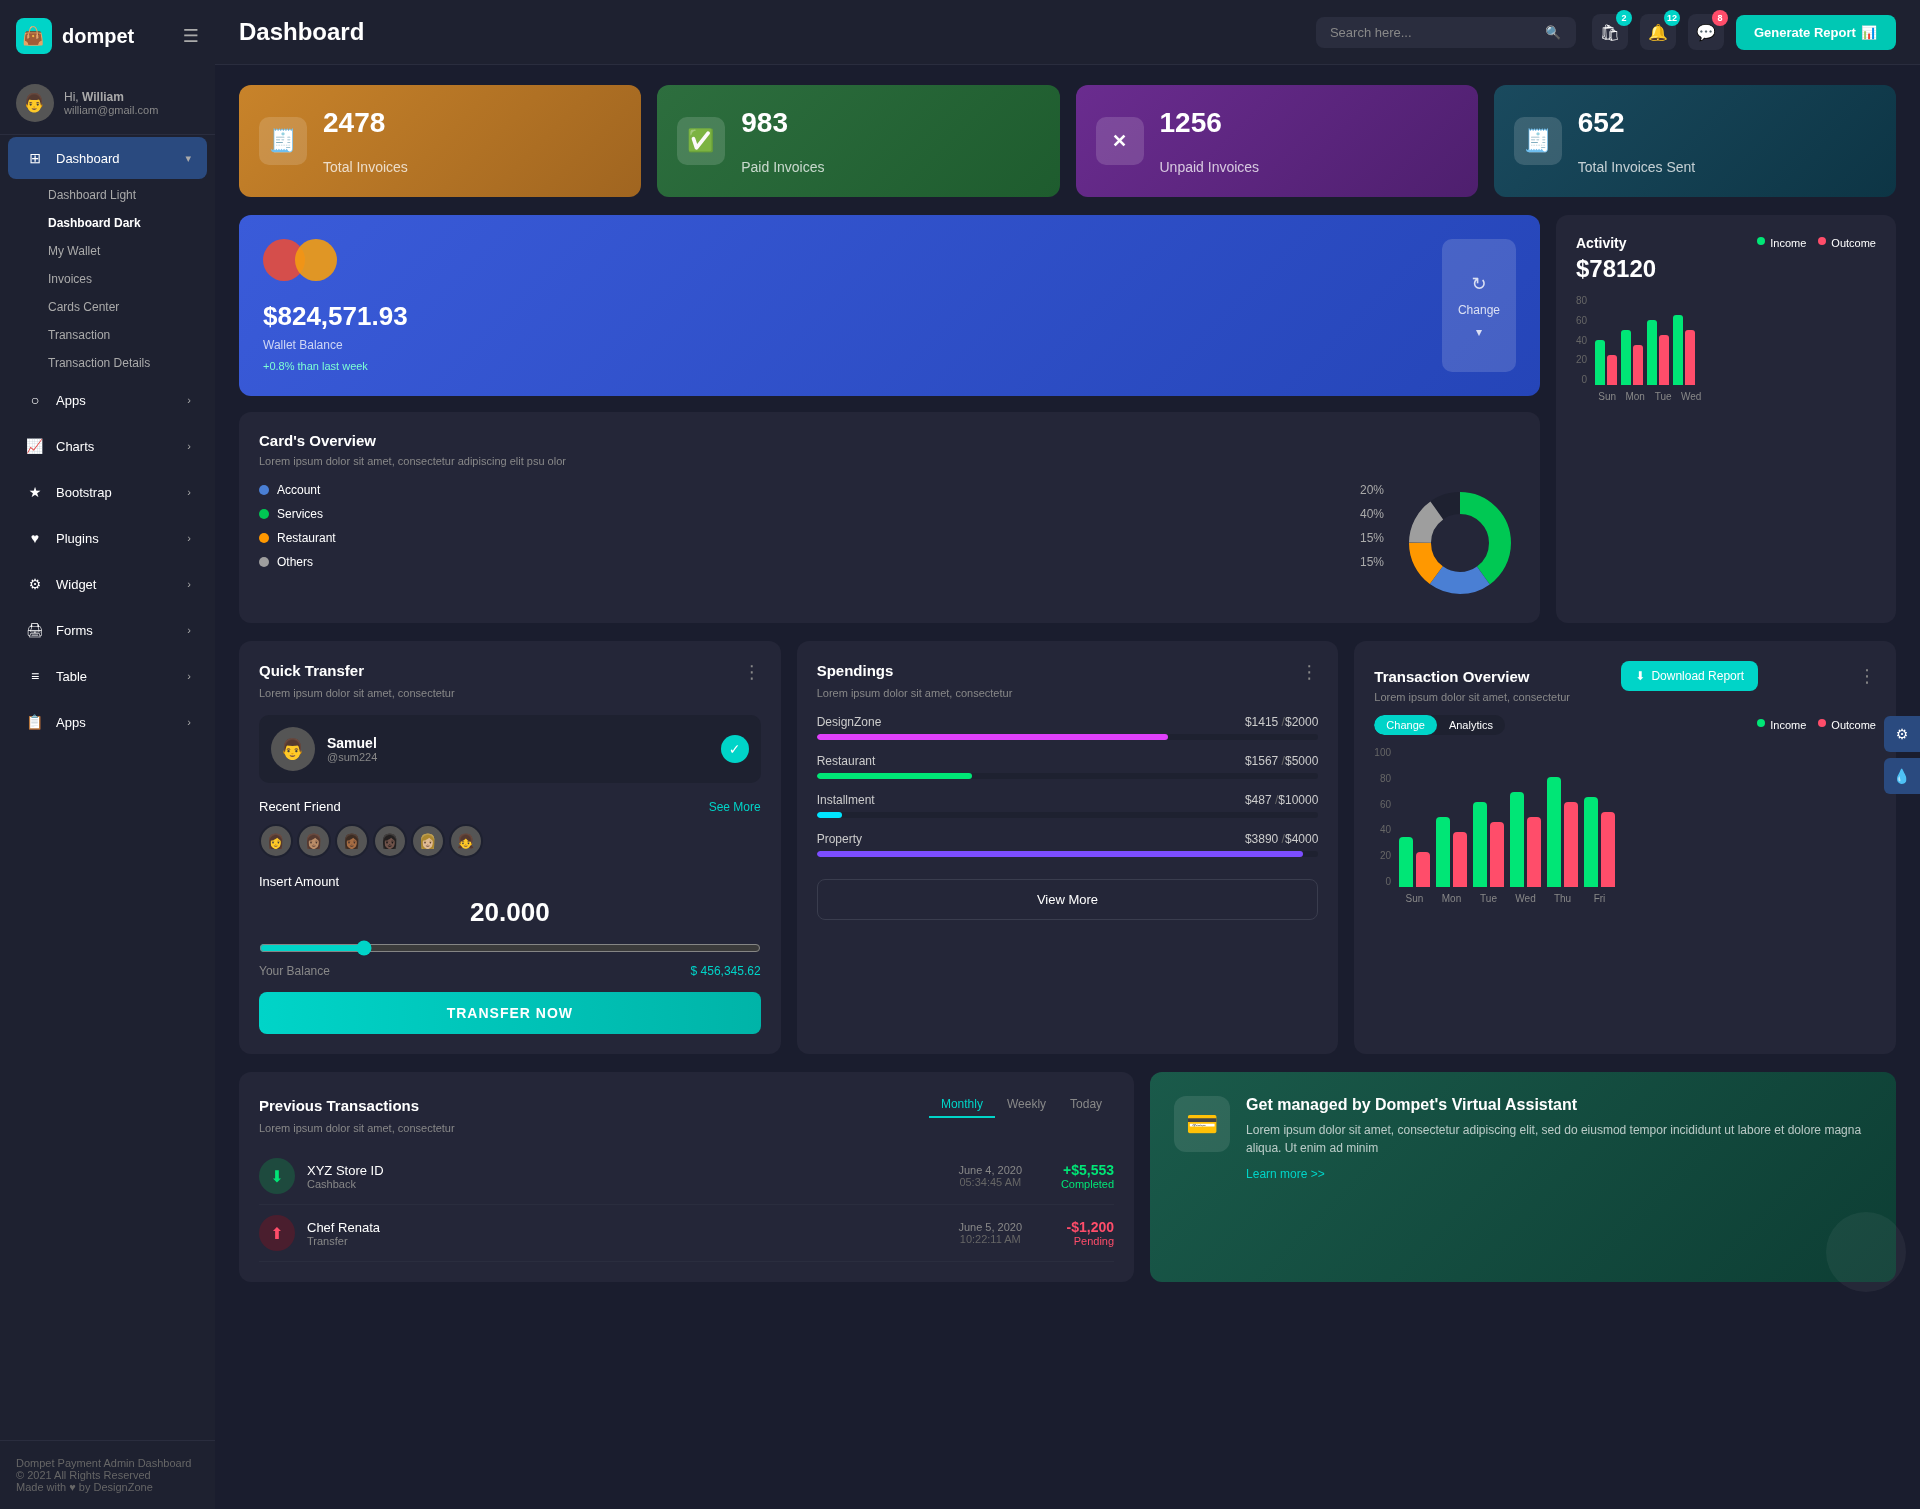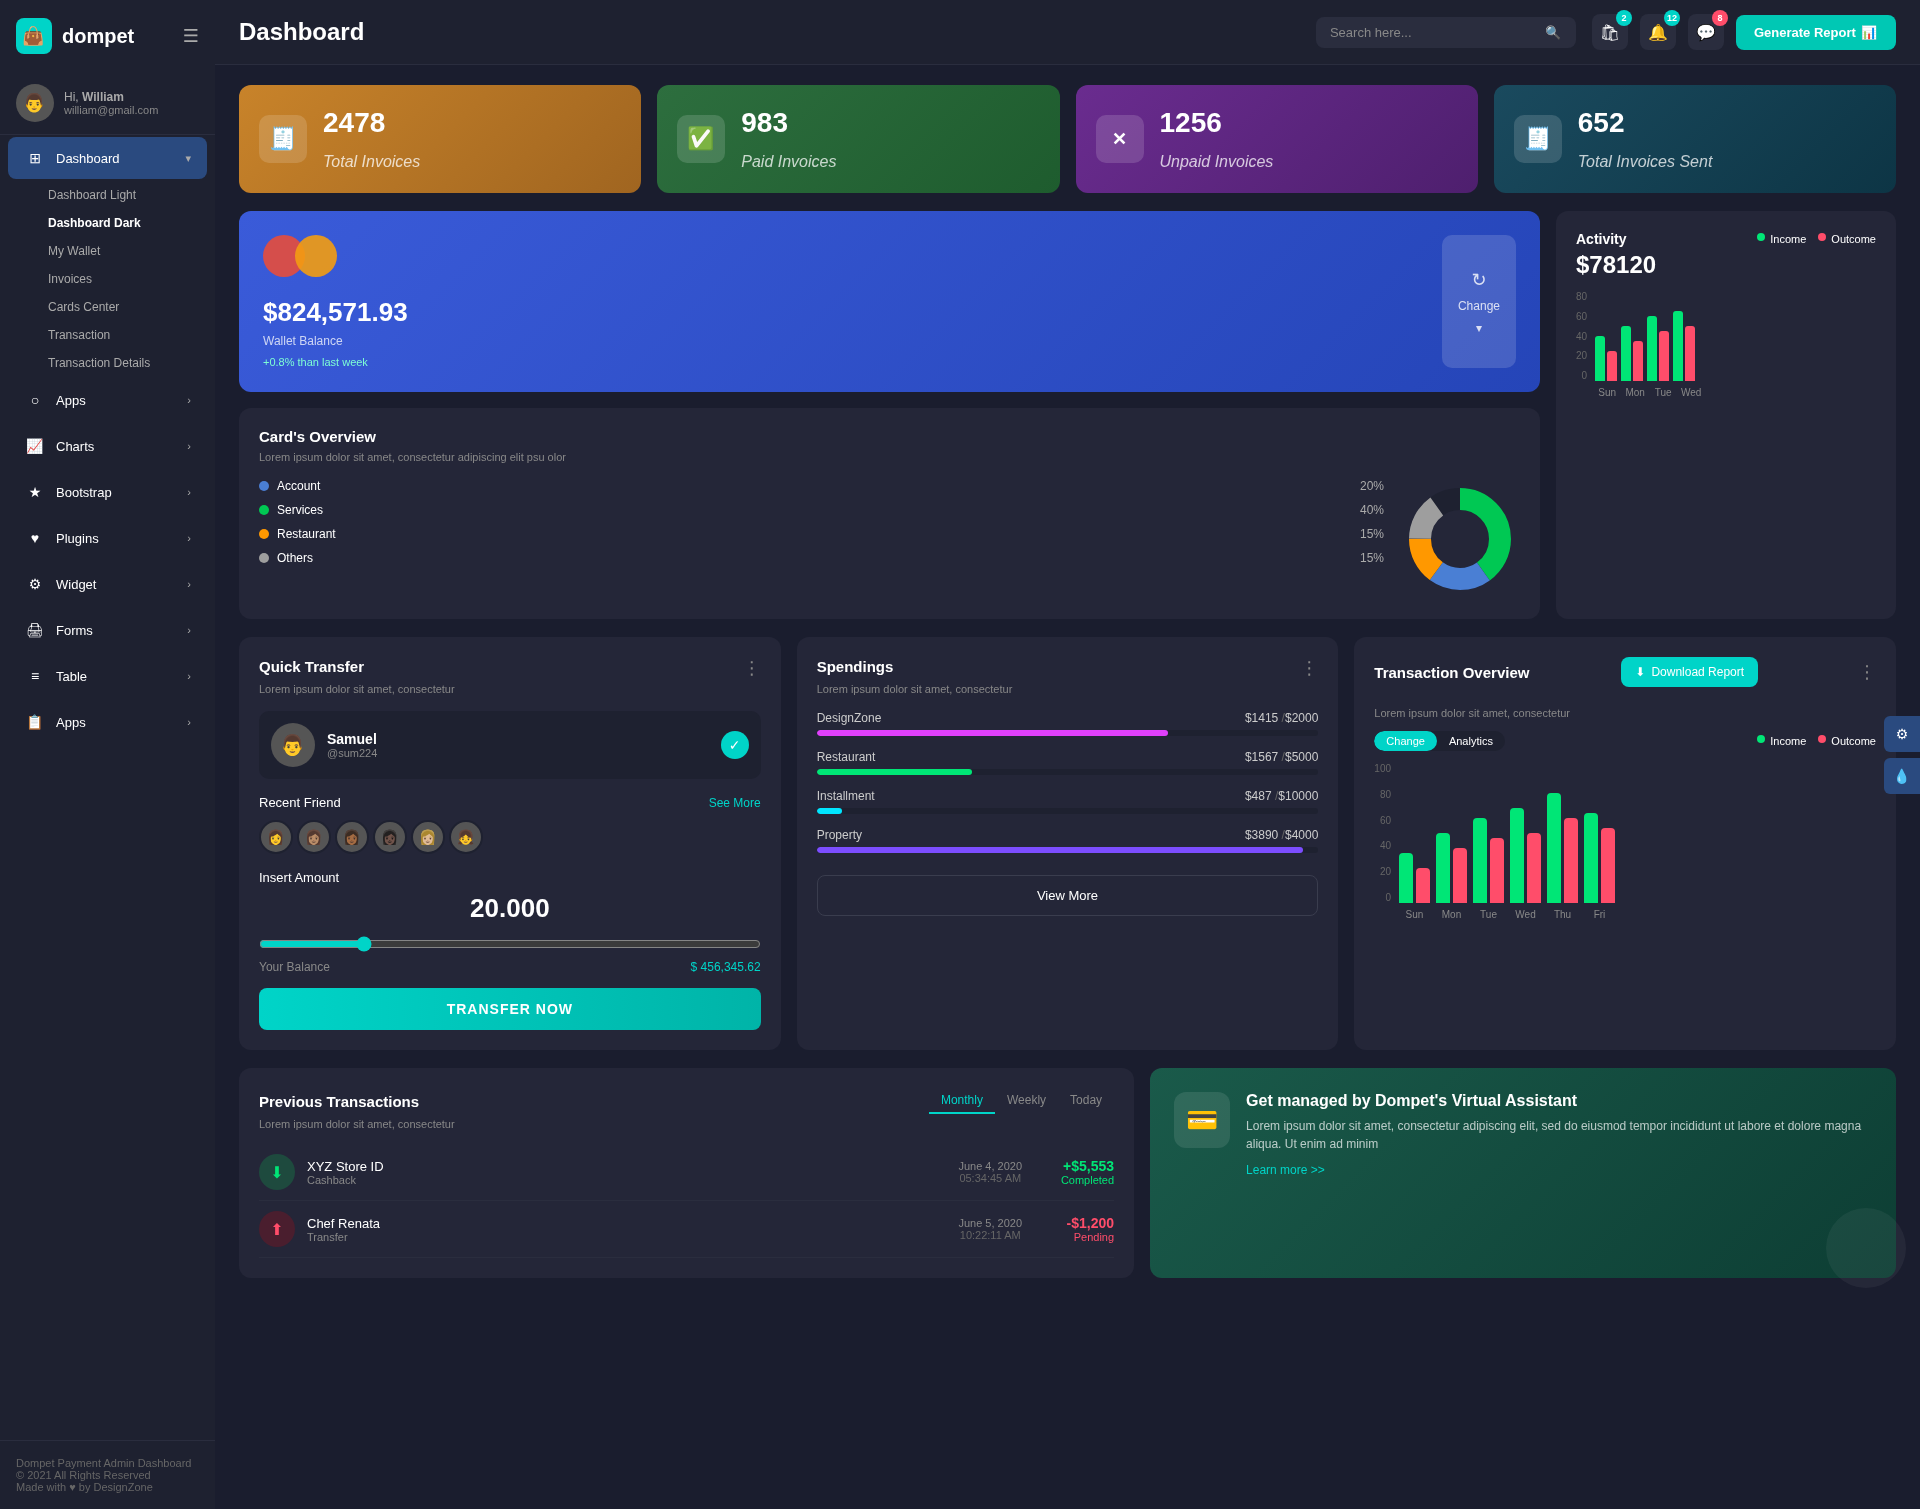--- a/index.html
+++ b/index.html
@@ -48,21 +48,21 @@
 
     
     .stats-row { display: grid; grid-template-columns: repeat(4, 1fr); gap: 16px; }
     .stat-card { border-radius: 12px; padding: 22px 20px; display: flex; align-items: center; gap: 16px; }
     .stat-card.orange { background: linear-gradient(135deg, #c8832a, #a06520); }
     .stat-card.green { background: linear-gradient(135deg, #2d6e3e, #1e5c2e); }
     .stat-card.purple { background: linear-gradient(135deg, #6a2c8f, #4e1f6e); }
     .stat-card.teal { background: linear-gradient(135deg, #1a4a5e, #0d3545); }
     .stat-icon { width: 48px; height: 48px; background: rgba(255,255,255,0.15); border-radius: 10px; display: flex; align-items: center; justify-content: center; font-size: 22px; flex-shrink: 0; }
     .stat-info .stat-number { font-size: 28px; font-weight: 700; }
-    .stat-info .stat-label { font-size: 16px; color: rgba(255,255,255,0.75); margin-top: 14px; font-style: italic; }
+    .stat-info .stat-label { font-size: 14px; color: rgba(255,255,255,0.75); margin-top: 20px; }
 
     
     .mid-row { display: grid; grid-template-columns: 1fr 1fr 340px; gap: 16px; }
 
     
     .wallet-card { background: linear-gradient(135deg, #3a5bd9, #2545b8); border-radius: 12px; padding: 24px; position: relative; overflow: hidden; }
     .wallet-card-inner { display: flex; gap: 16px; }
     .wallet-main { flex: 1; }
     .wallet-mc { display: flex; gap: -8px; margin-bottom: 20px; }
     .mc-circle { width: 42px; height: 42px; border-radius: 50%; opacity: 0.9; }
@@ -135,21 +135,21 @@
     .spending-item { margin-bottom: 14px; }
     .spending-header { display: flex; justify-content: space-between; font-size: 12px; margin-bottom: 5px; }
     .spending-label { color: #ccc; }
     .spending-amount { color: #ccc; }
     .spending-bar-bg { background: #1e2130; border-radius: 4px; height: 6px; overflow: hidden; }
     .spending-bar-fill { height: 100%; border-radius: 4px; }
     .btn-view-more { width: 100%; background: transparent; border: 1px solid #3a3d4e; color: #fff; border-radius: 8px; padding: 12px; font-size: 13px; cursor: pointer; margin-top: 8px; }
 
     
     .transaction-overview { background: #242638; border-radius: 12px; padding: 20px; }
-    .to-header { display: flex; align-items: center; justify-content: space-between; margin-bottom: 20px; }
+    .to-header { display: flex; align-items: center; justify-content: space-between; margin-bottom: 0; }
     .to-title { font-size: 15px; font-weight: 600; }
     .btn-download { background: #00d4c8; border: none; color: #fff; border-radius: 8px; padding: 8px 14px; font-size: 12px; cursor: pointer; display: flex; align-items: center; gap: 6px; }
     .to-sub { font-size: 11px; color: #888; margin-bottom: 12px; }
     .to-legend { display: flex; align-items: center; gap: 16px; margin-bottom: 12px; font-size: 12px; }
     .toggle-group { display: flex; background: #1e2130; border-radius: 20px; overflow: hidden; }
     .toggle-btn { padding: 4px 12px; font-size: 11px; cursor: pointer; border-radius: 20px; }
     .toggle-btn.active { background: #00d4c8; color: #fff; }
     .to-legend-right { margin-left: auto; display: flex; gap: 12px; font-size: 11px; }
     .big-bar-chart { display: flex; align-items: flex-end; gap: 6px; height: 140px; margin-bottom: 6px; }
     .big-bar-group { display: flex; gap: 3px; align-items: flex-end; }

